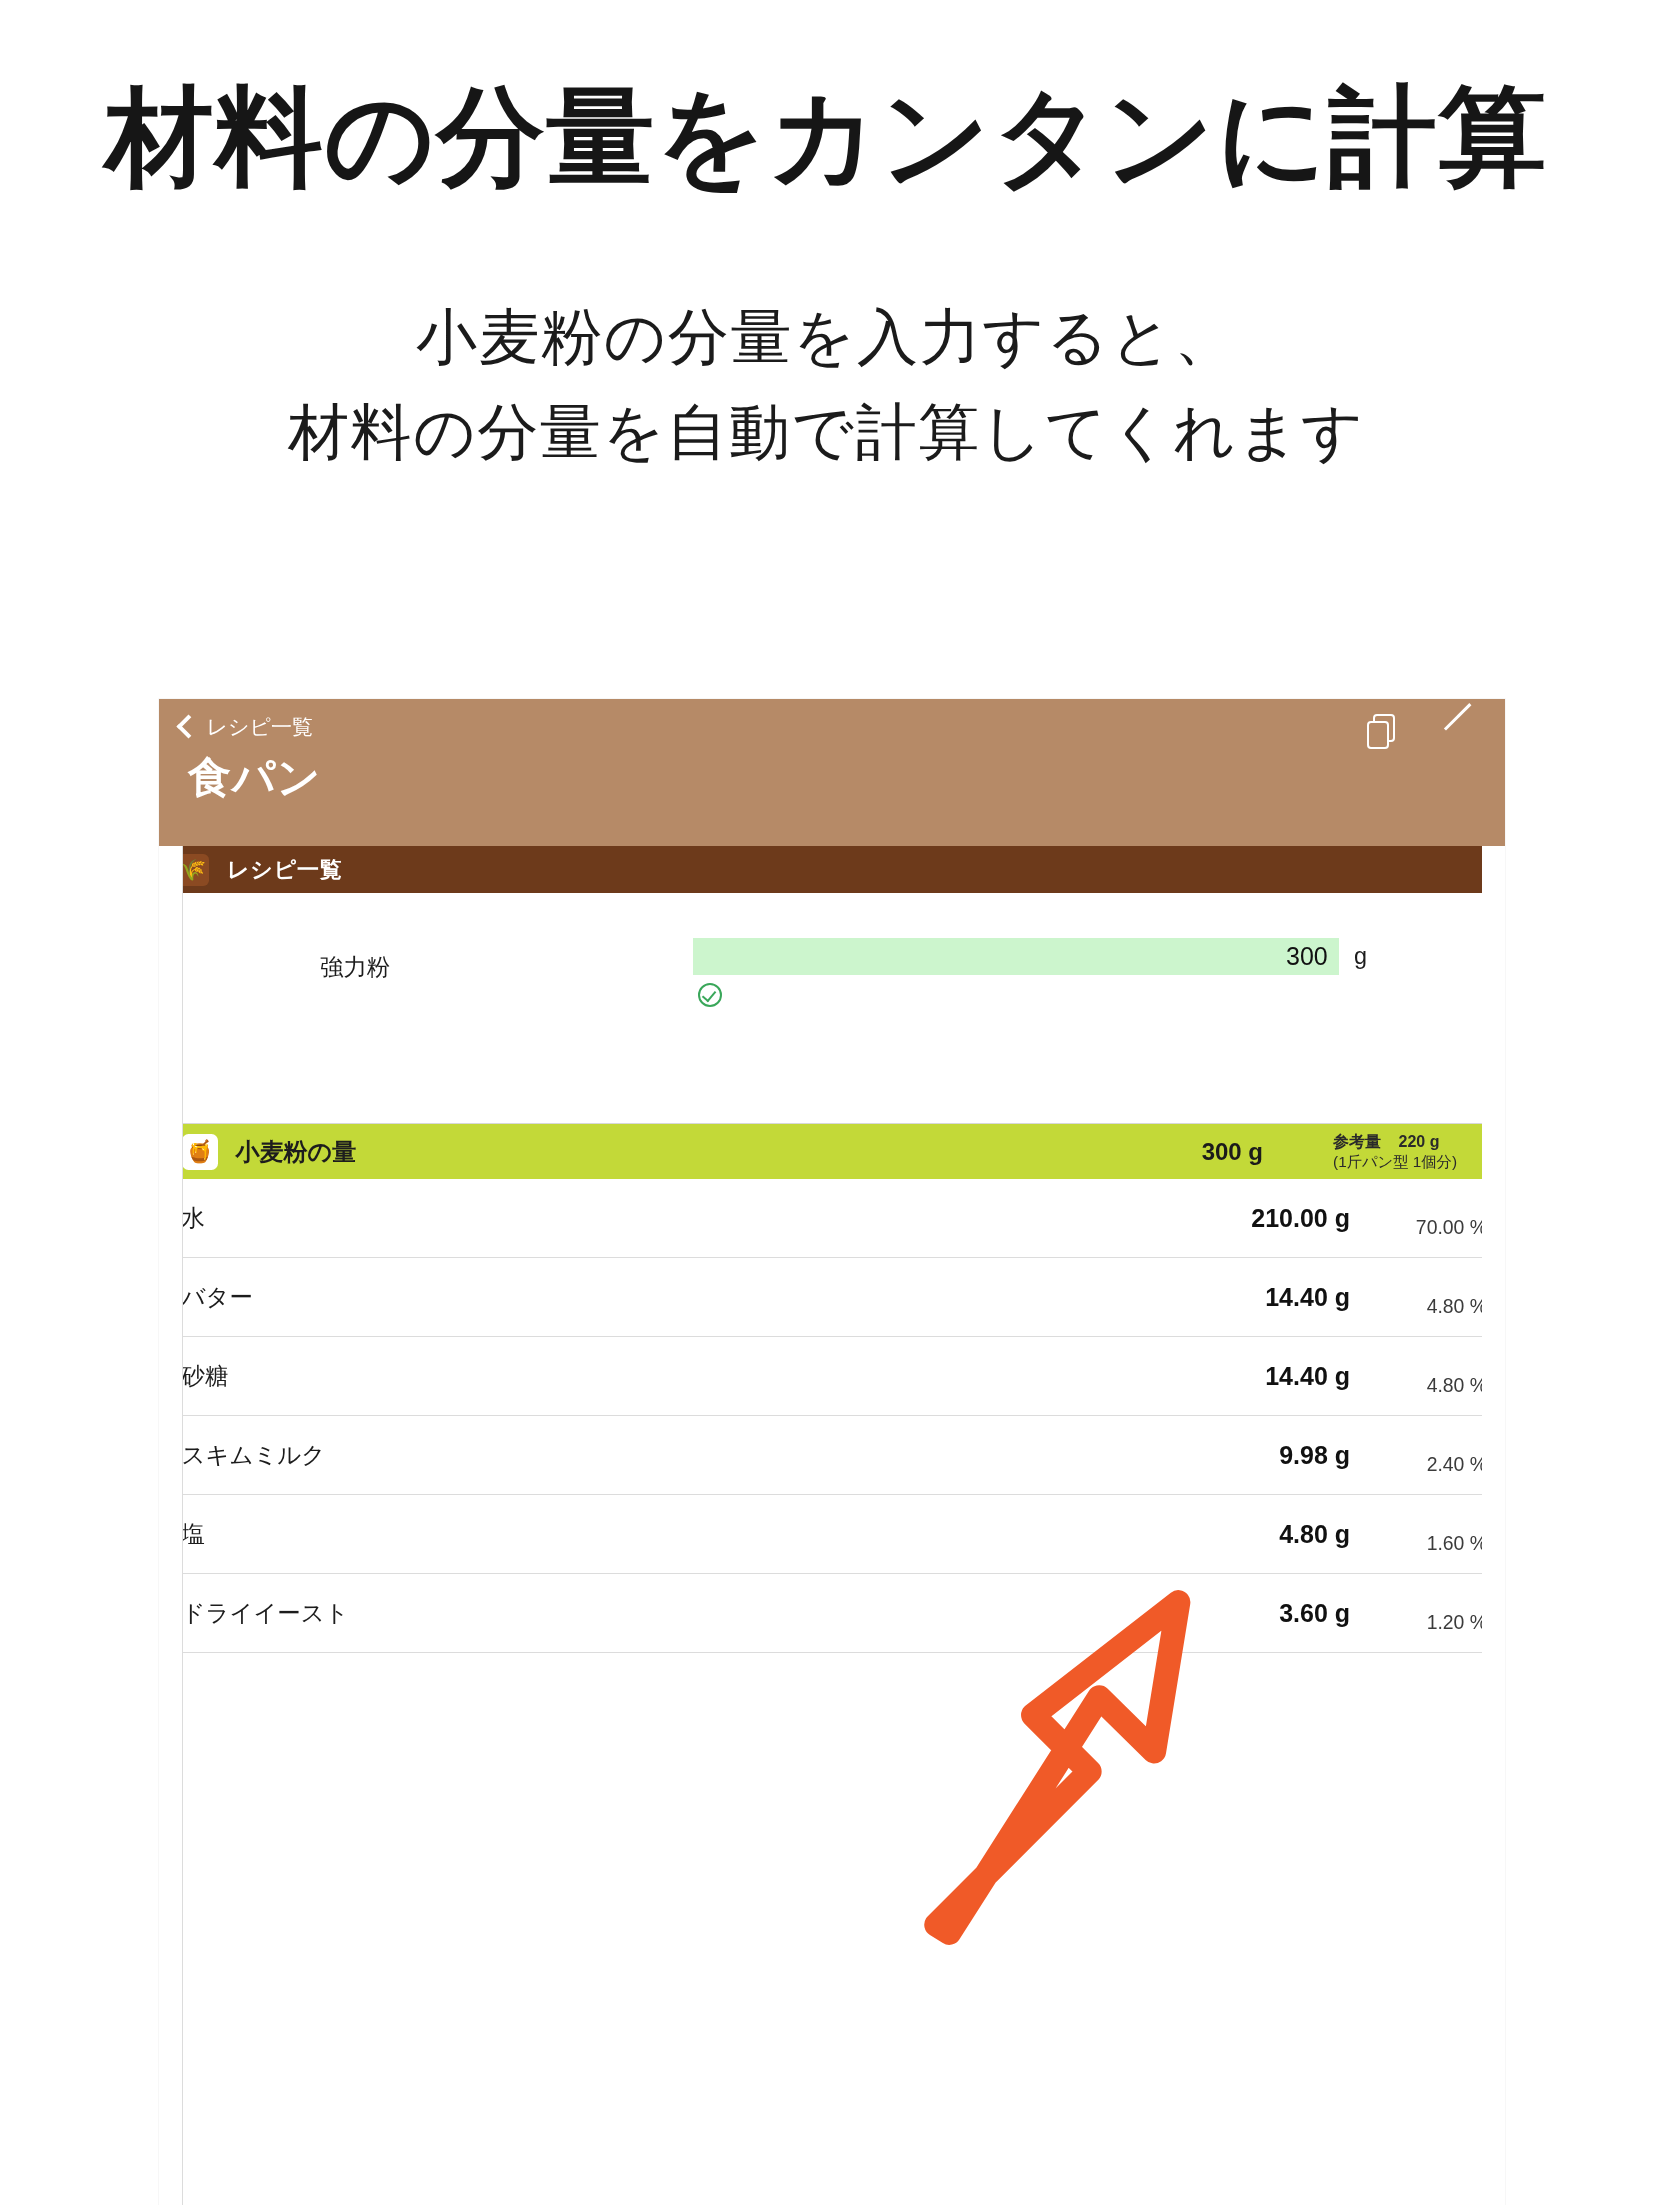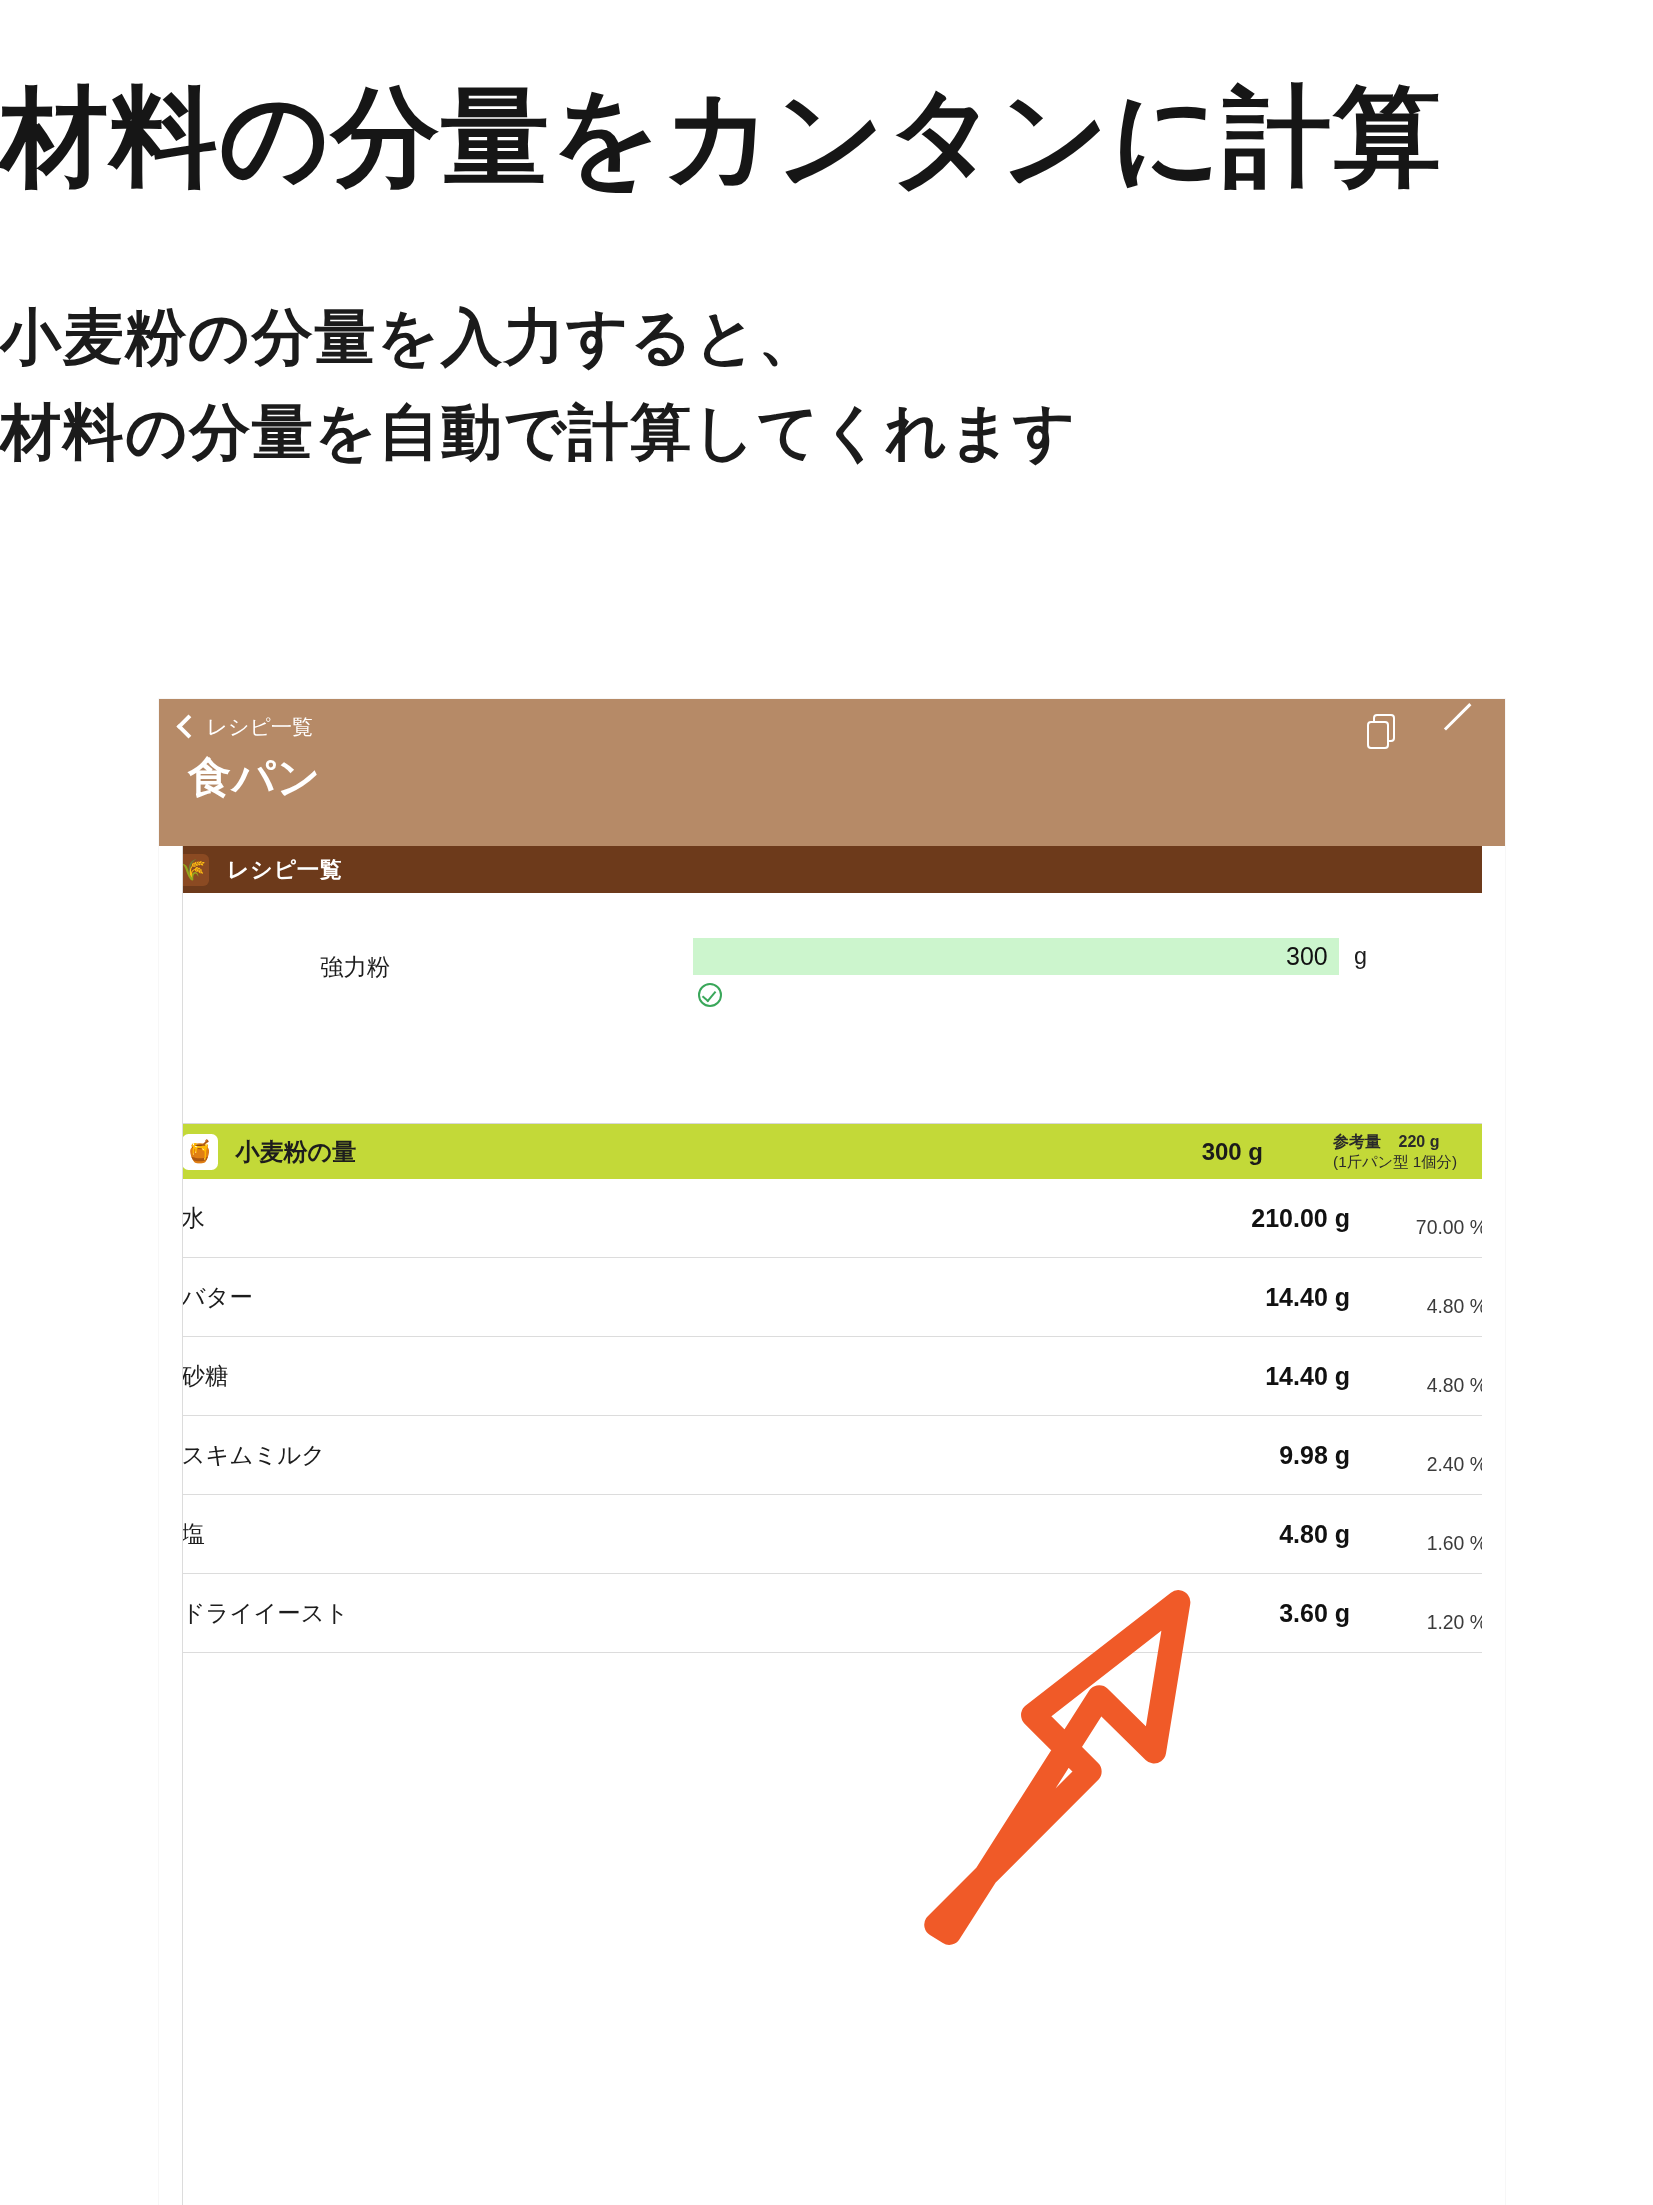--- a/index.html
+++ b/index.html
@@ -14,42 +14,42 @@
     font-family: "Liberation Sans", sans-serif;
     overflow: hidden;
   }
 
   
   .promo {
     position: absolute;
     left: 0;
     top: 0;
     width: 1653px;
-    text-align: left;
+    text-align: center;
   }
   .promo-headline {
     font-family: "Liberation Serif", serif;
     font-weight: 700;
     font-size: 108px;
     line-height: 1.18;
     color: #161616;
     letter-spacing: 1.6px;
     margin-top: 74px;
     white-space: nowrap;
   }
   .promo-sub {
     font-family: "Liberation Serif", serif;
     font-weight: 400;
     font-size: 61px;
     line-height: 1.55;
     color: #1b1b1b;
     letter-spacing: 1.6px;
     margin-top: 90px;
   }
-  .promo-sub div { white-space: nowrap; font-weight: bold; }
+  .promo-sub div { white-space: nowrap; }
 
   
   .app-frame {
     position: absolute;
     left: 159px;
     top: 699px;
     width: 1346px;
     height: 1866px;
     background: #ffffff;
     overflow: hidden;

